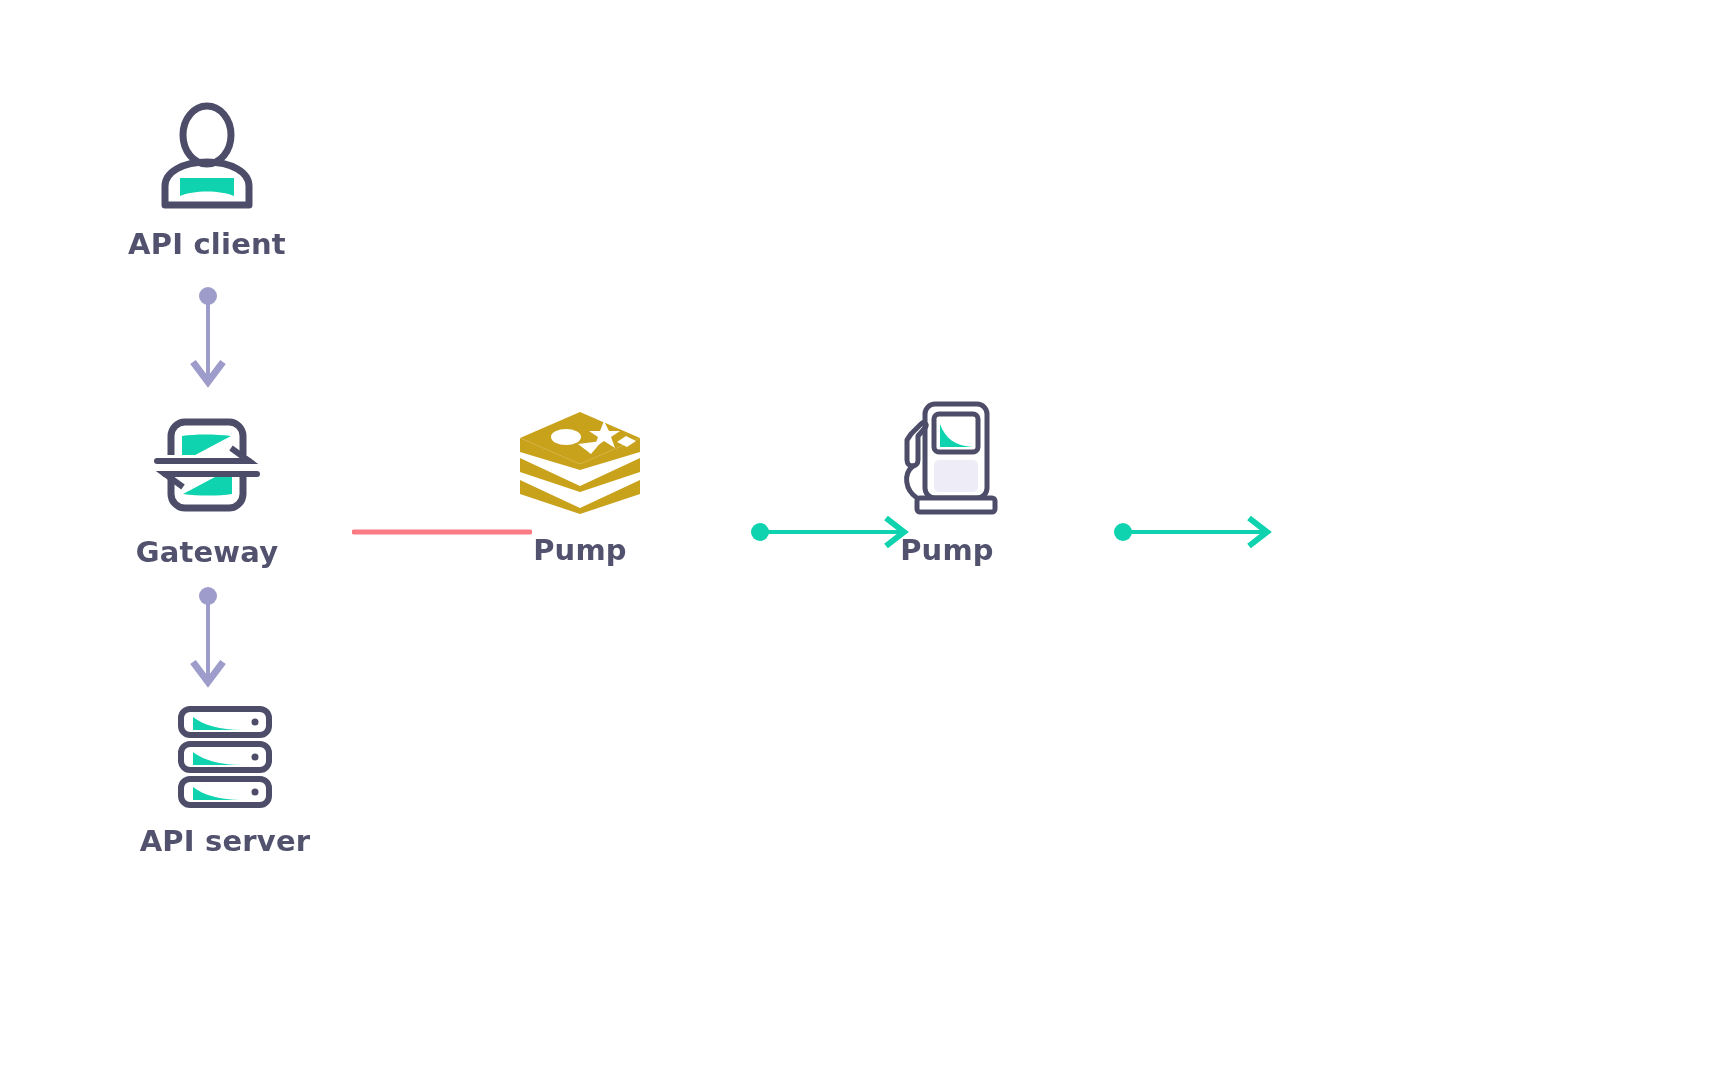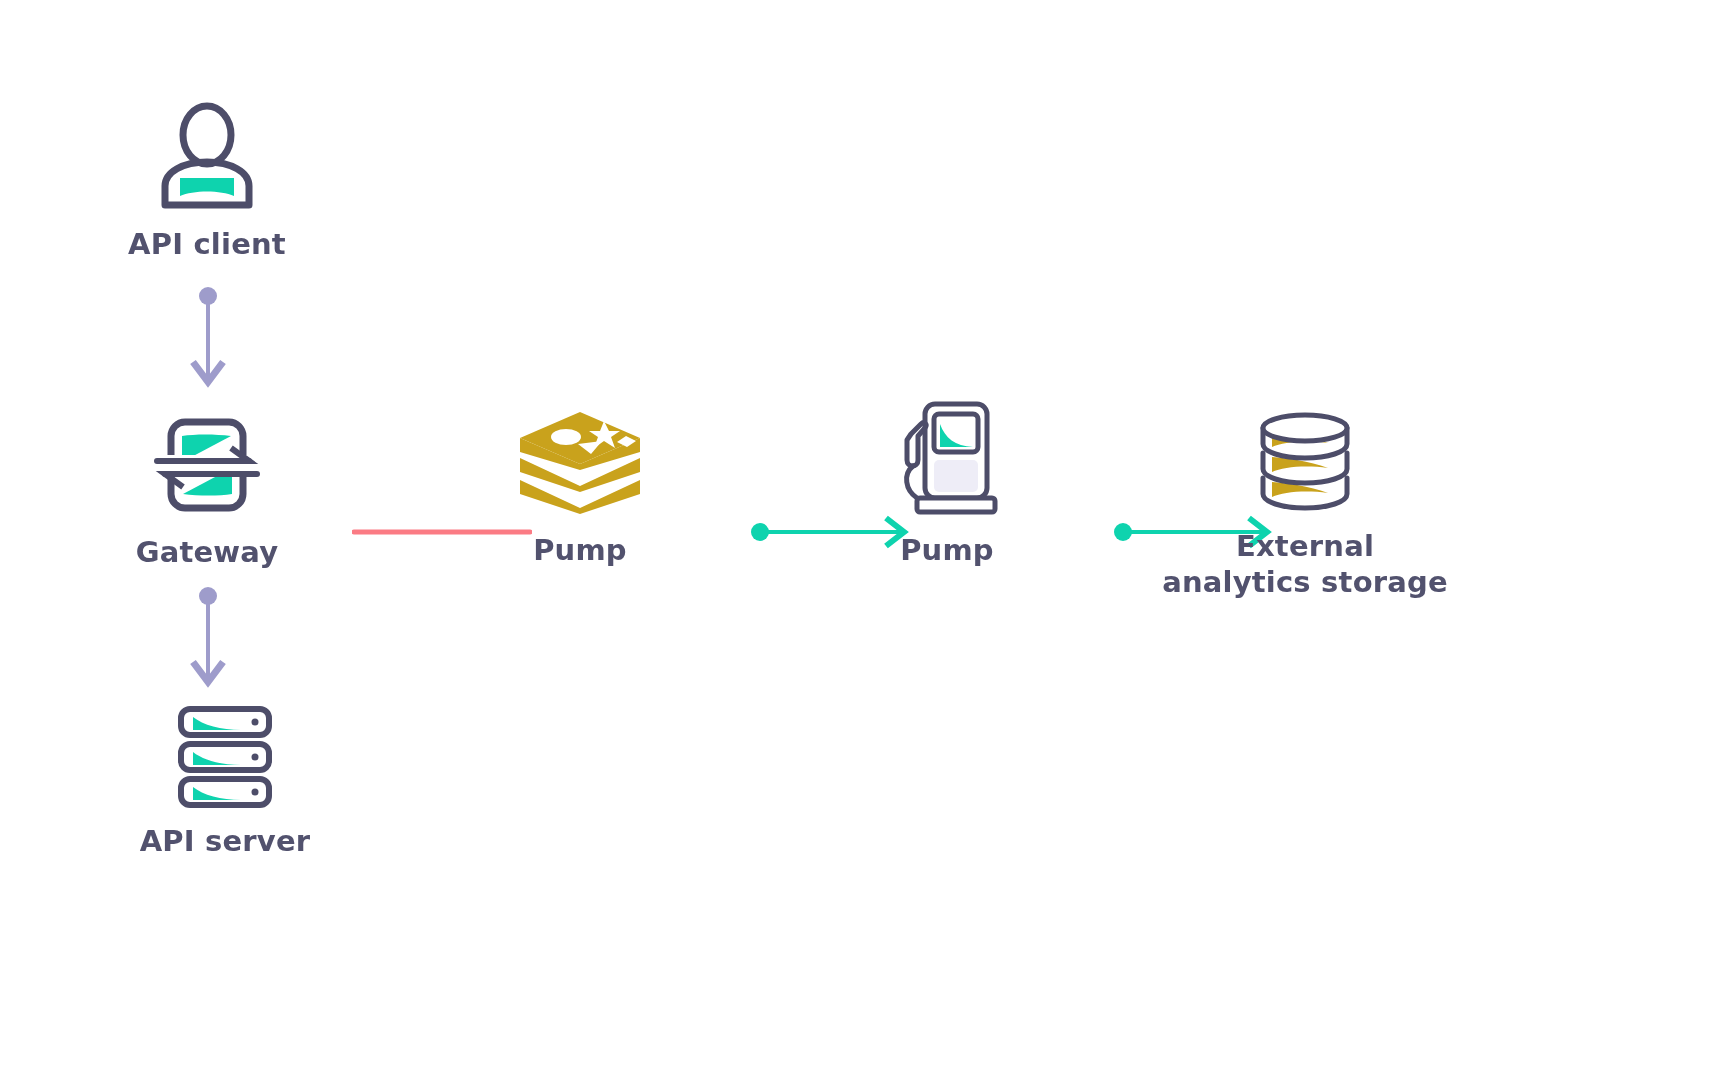--- a/index.html
+++ b/index.html
@@ -178,33 +178,14 @@
         <path d="M 49 26 L 49 49 L 82 49 C 64 48 54 40 49 26 Z" fill="#0ed3ae"></path>
 
         <rect x="43" y="62" width="44" height="32" rx="5" ry="5" fill="#eeedf7"></rect>
 
         <rect x="26" y="100" width="78" height="14" rx="3" ry="3" fill="#ffffff" stroke="#4d4d69" stroke-width="5"></rect>
       </svg>
     </span>
     <span class="node-label">Pump</span>
   </div>
 
-  <div class="node" style="left:1155px; top:410px; width:300px;">
-    <span class="node-icon">
-      <svg width="104" height="104" viewBox="0 0 104 104" xmlns="http://www.w3.org/2000/svg">
-
-        <path d="M 10 68 L 10 84 C 10 92 29 98 52 98 C 75 98 94 92 94 84 L 94 68" fill="#ffffff" stroke="#4d4d69" stroke-width="5" stroke-linecap="round"></path>
-        <path d="M 19 72 L 19 87 C 30 82 52 80 75 83 C 56 76 34 73 19 72 Z" fill="#c9a21c"></path>
-
-        <path d="M 10 43 L 10 59 C 10 67 29 73 52 73 C 75 73 94 67 94 59 L 94 43" fill="#ffffff" stroke="#4d4d69" stroke-width="5" stroke-linecap="round"></path>
-        <path d="M 19 47 L 19 62 C 30 57 52 55 75 58 C 56 51 34 48 19 47 Z" fill="#c9a21c"></path>
-
-        <path d="M 10 18 L 10 34 C 10 42 29 48 52 48 C 75 48 94 42 94 34 L 94 18" fill="#ffffff" stroke="#4d4d69" stroke-width="5" stroke-linecap="round"></path>
-        <path d="M 19 22 L 19 37 C 30 32 52 30 75 33 C 56 26 34 23 19 22 Z" fill="#c9a21c"></path>
-
-        <ellipse cx="52" cy="18" rx="42" ry="13" fill="#ffffff" stroke="#4d4d69" stroke-width="5"></ellipse>
-      </svg>
-    </span>
-    <span class="node-label">External
-analytics storage</span>
-  </div>
 
 </div>
 
 </body></html>

